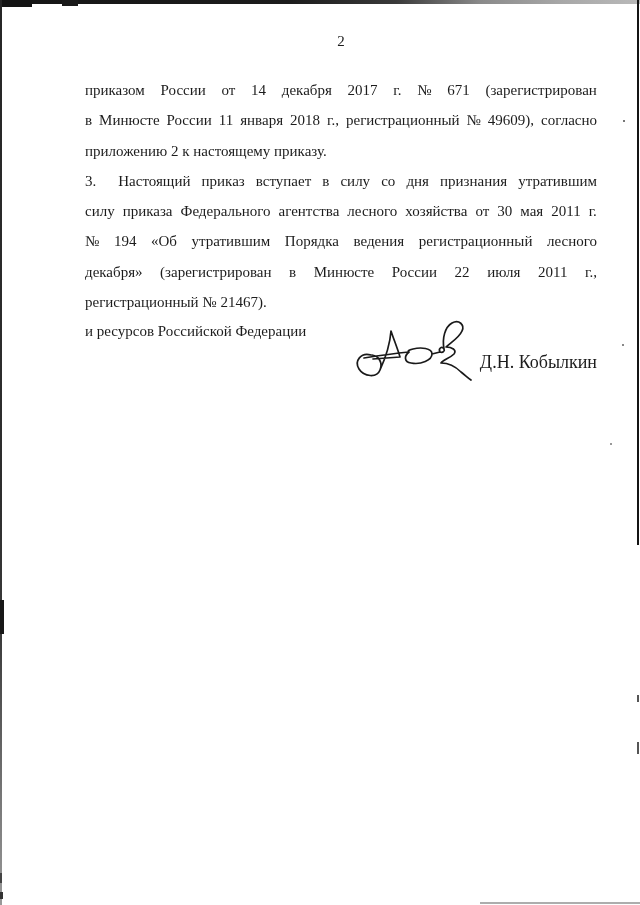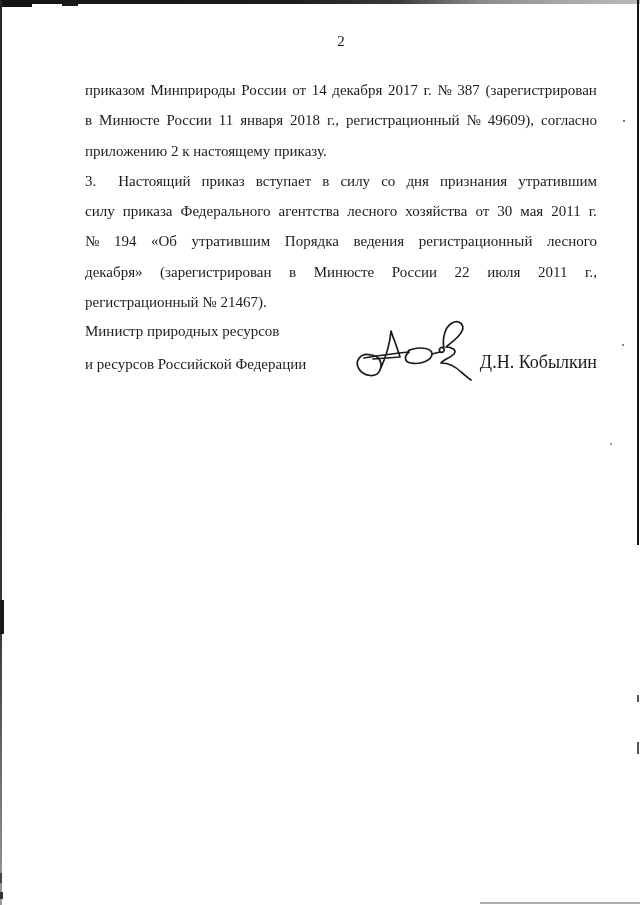--- a/index.html
+++ b/index.html
@@ -74,29 +74,28 @@
   <div class="artifact bottom-left-mark-2"></div>
   <div class="artifact speck-1"></div>
   <div class="artifact speck-2"></div>
   <div class="artifact speck-3"></div>
 
   <div class="pagenum">2</div>
 
   <div class="body-text">
     <div class="line jline">
         <span>приказом</span>
-        <span>Минприроды</span>
         <span>России</span>
         <span>от</span>
         <span>14</span>
         <span>декабря</span>
         <span>2017</span>
         <span>г.</span>
         <span>№</span>
-        <span>387</span>
+        <span>671</span>
         <span>(зарегистрирован</span>
       </div>
     <div class="line jline">
         <span>в</span>
         <span>Минюсте</span>
         <span>России</span>
         <span>11</span>
         <span>января</span>
         <span>2018</span>
         <span>г.,</span>
@@ -148,21 +147,20 @@
         <span>России</span>
         <span>22</span>
         <span>июля</span>
         <span>2011</span>
         <span>г.,</span>
       </div>
     <div class="line">регистрационный № 21467).</div>
   </div>
 
   <div class="sig-title">
-    <div>Министр природных ресурсов</div>
     <div>и ресурсов Российской Федерации</div>
   </div>
 
   <svg class="signature-svg" width="122" height="74" viewBox="0 0 122 74" aria-hidden="true">
     <path d="M 18 41
              C 8 38 1 47 6 55
              C 11 63 24 64 27 56
              C 30 49 26 42 19 41
              M 27 56
              C 32 45 37 30 38 17

